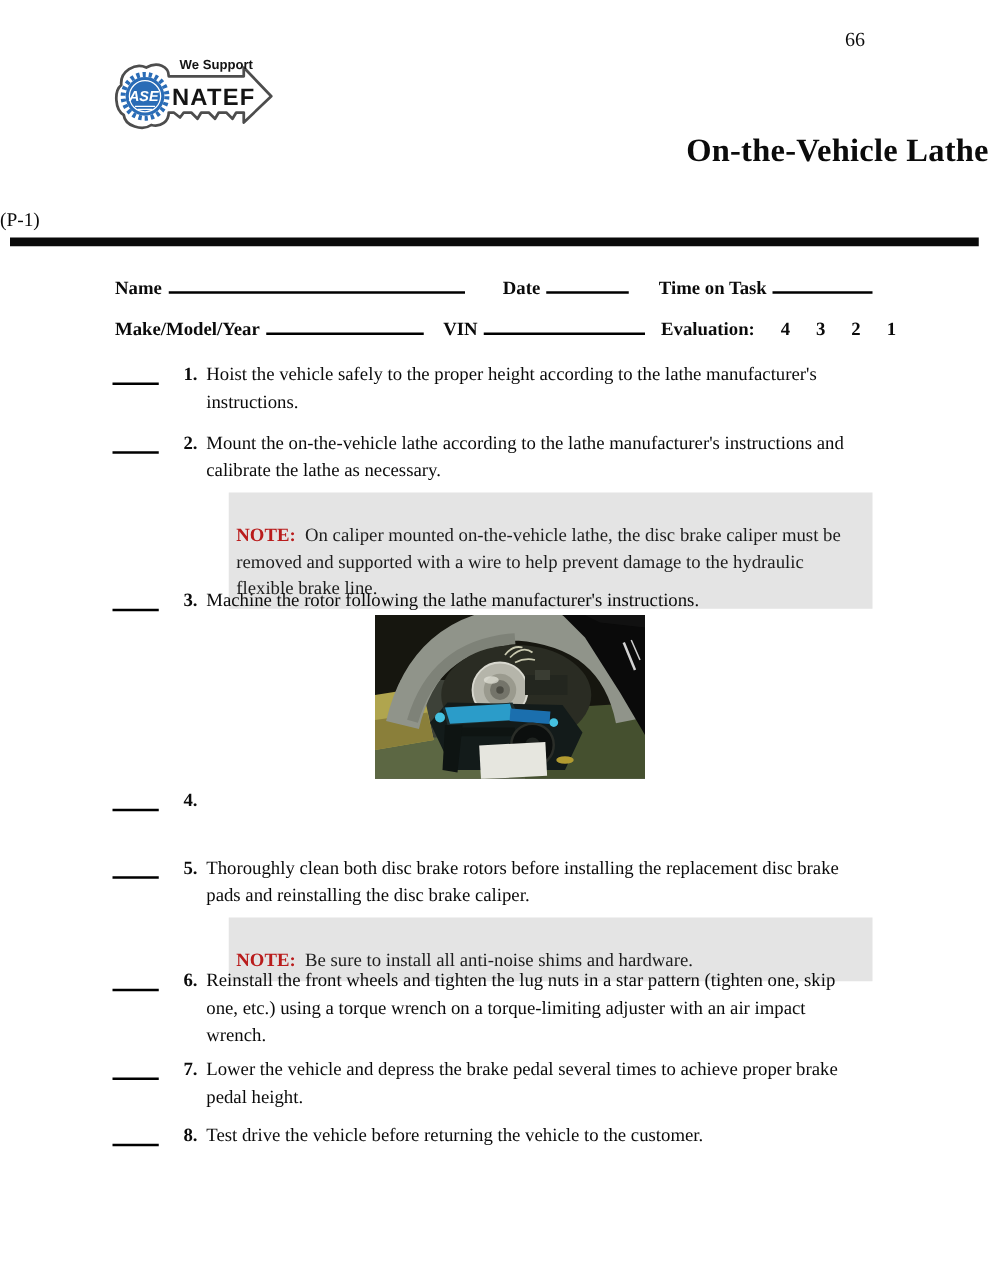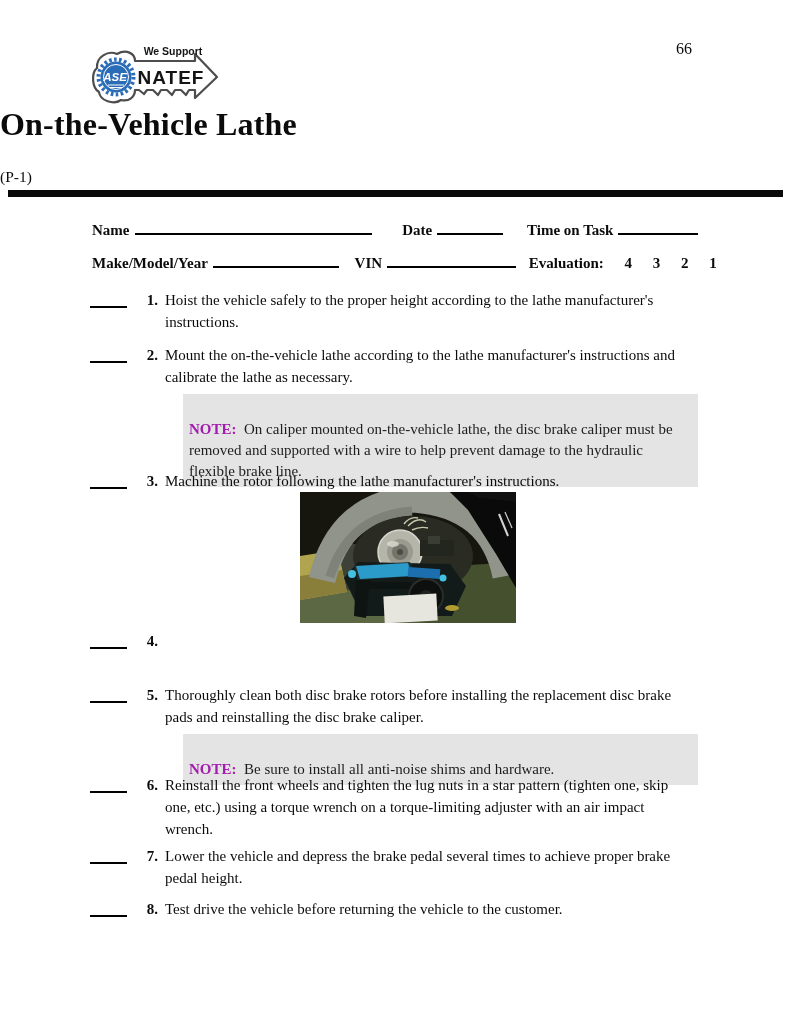--- a/index.html
+++ b/index.html
@@ -2,41 +2,41 @@
 <html><head>
 <meta charset="utf-8">
 <style>
   html,body{margin:0;padding:0;background:#ffffff;}
   .page{
     position:relative;width:791px;height:1024px;background:#ffffff;
     font-family:"Liberation Serif", serif;color:#0b0b0b;overflow:hidden;
   }
   
   .logo{position:absolute;left:88px;top:40px;width:134px;height:66px;}
-  .page-num{position:absolute;left:676px;top:40px;font-size:16px;}
-  .title{position:absolute;left:0;top:106px;width:100%;text-align:left;
-         font-size:32px;font-weight:bold;letter-spacing:.2px;}
+  .page-num{position:absolute;left:676px;top:24px;font-size:16px;}
+  .title{position:absolute;left:0;top:106px;width:100%;text-align:right;
+         font-size:26px;font-weight:bold;letter-spacing:.2px;}
   .task-line{position:absolute;left:0;top:147px;width:100%;text-align:center;font-size:15.5px;}
   .task-line b{margin-right:6px;}
   .p1-line{position:absolute;left:0;top:168px;width:100%;font-size:15.5px;}
   .thick-rule{position:absolute;left:8px;right:8px;top:190px;height:7px;background:#0a0a0a;}
   
   .form-row{position:absolute;left:92px;font-size:15px;white-space:nowrap;}
   .form-row b{font-weight:bold;}
   .ul{display:inline-block;border-bottom:2px solid #000;height:14px;margin-left:5px;}
   .eval-num{font-weight:bold;margin-left:17px;}
   
   .step{position:absolute;left:90px;display:flex;align-items:flex-start;font-size:15px;line-height:22px;}
   .blank{display:inline-block;width:37px;height:17px;border-bottom:2px solid #000;flex:none;}
   .step-num{display:inline-block;width:21px;flex:none;font-weight:bold;text-align:right;margin-left:10px;}
   .step-text{width:552px;margin-left:7px;white-space:pre-line;}
   
   .note{position:absolute;left:183px;width:501px;background:#e4e4e4;color:#1d1d1d;
         font-size:15px;line-height:21px;padding:4px 8px 5px 6px;white-space:pre-line;}
-  .note b{color:#a21caf;text-align:center;}
+  .note b{color:#b91c1c;text-align:center;}
   .photo{position:absolute;left:300px;top:492px;width:216px;height:131px;}
 </style>
 </head>
 <body>
 
 <div class="page">
 
   <div class="logo">
     <svg width="134" height="66" viewBox="0 0 134 66">
 

